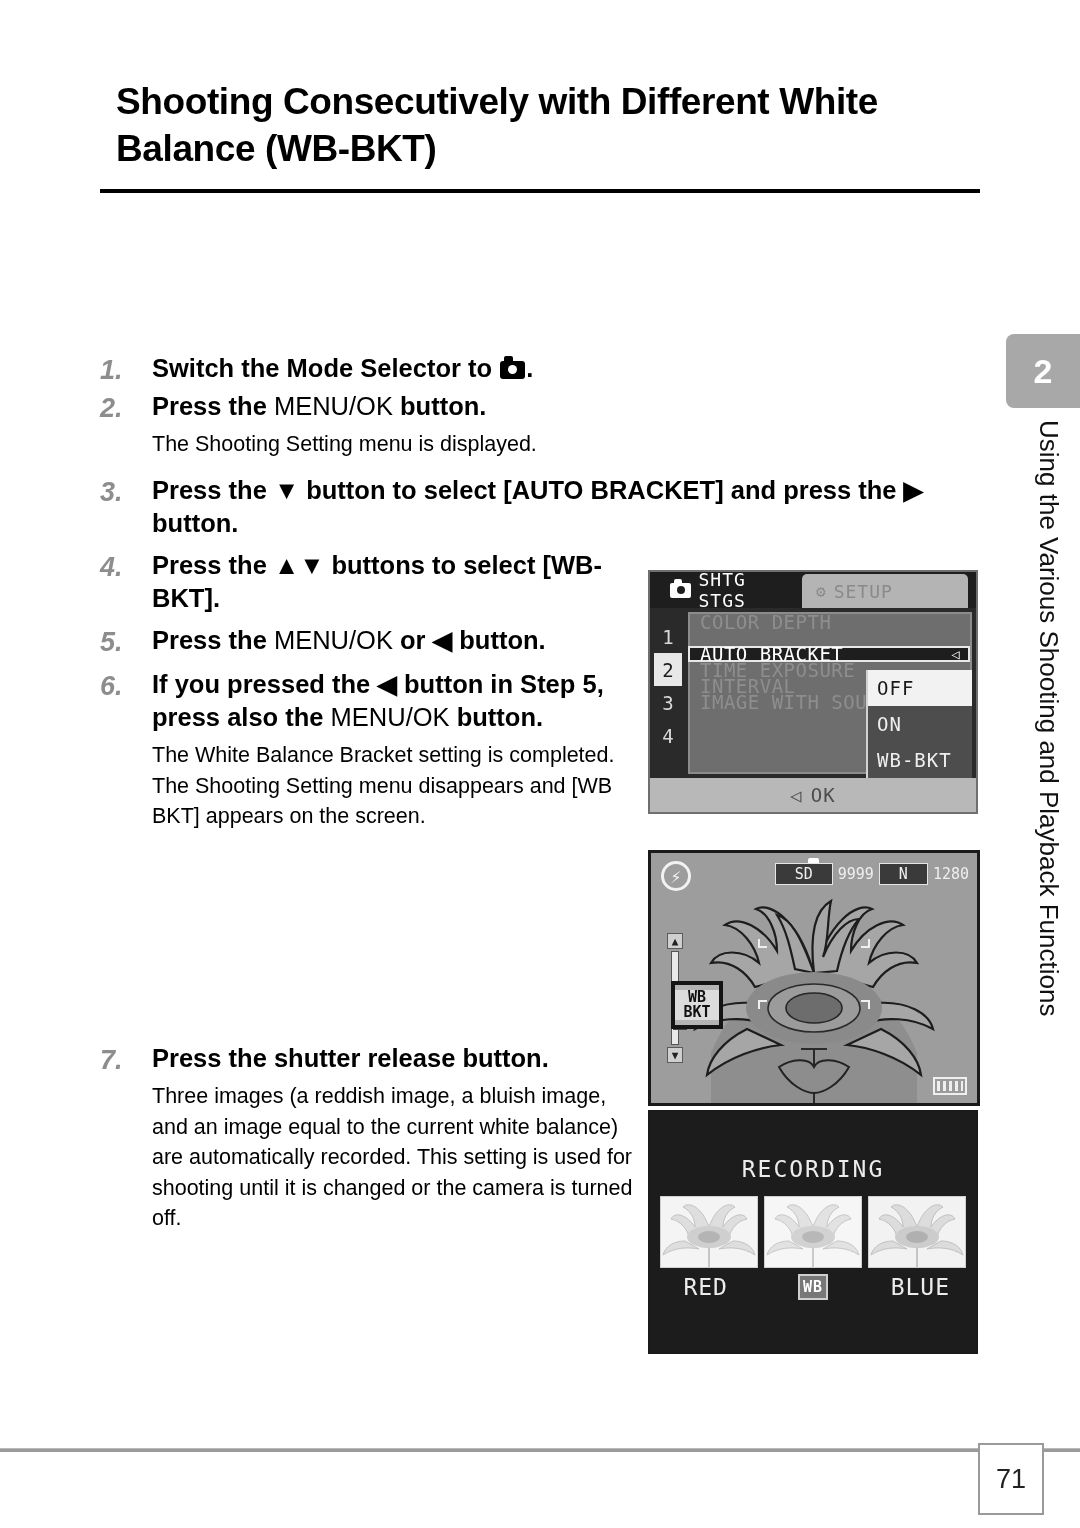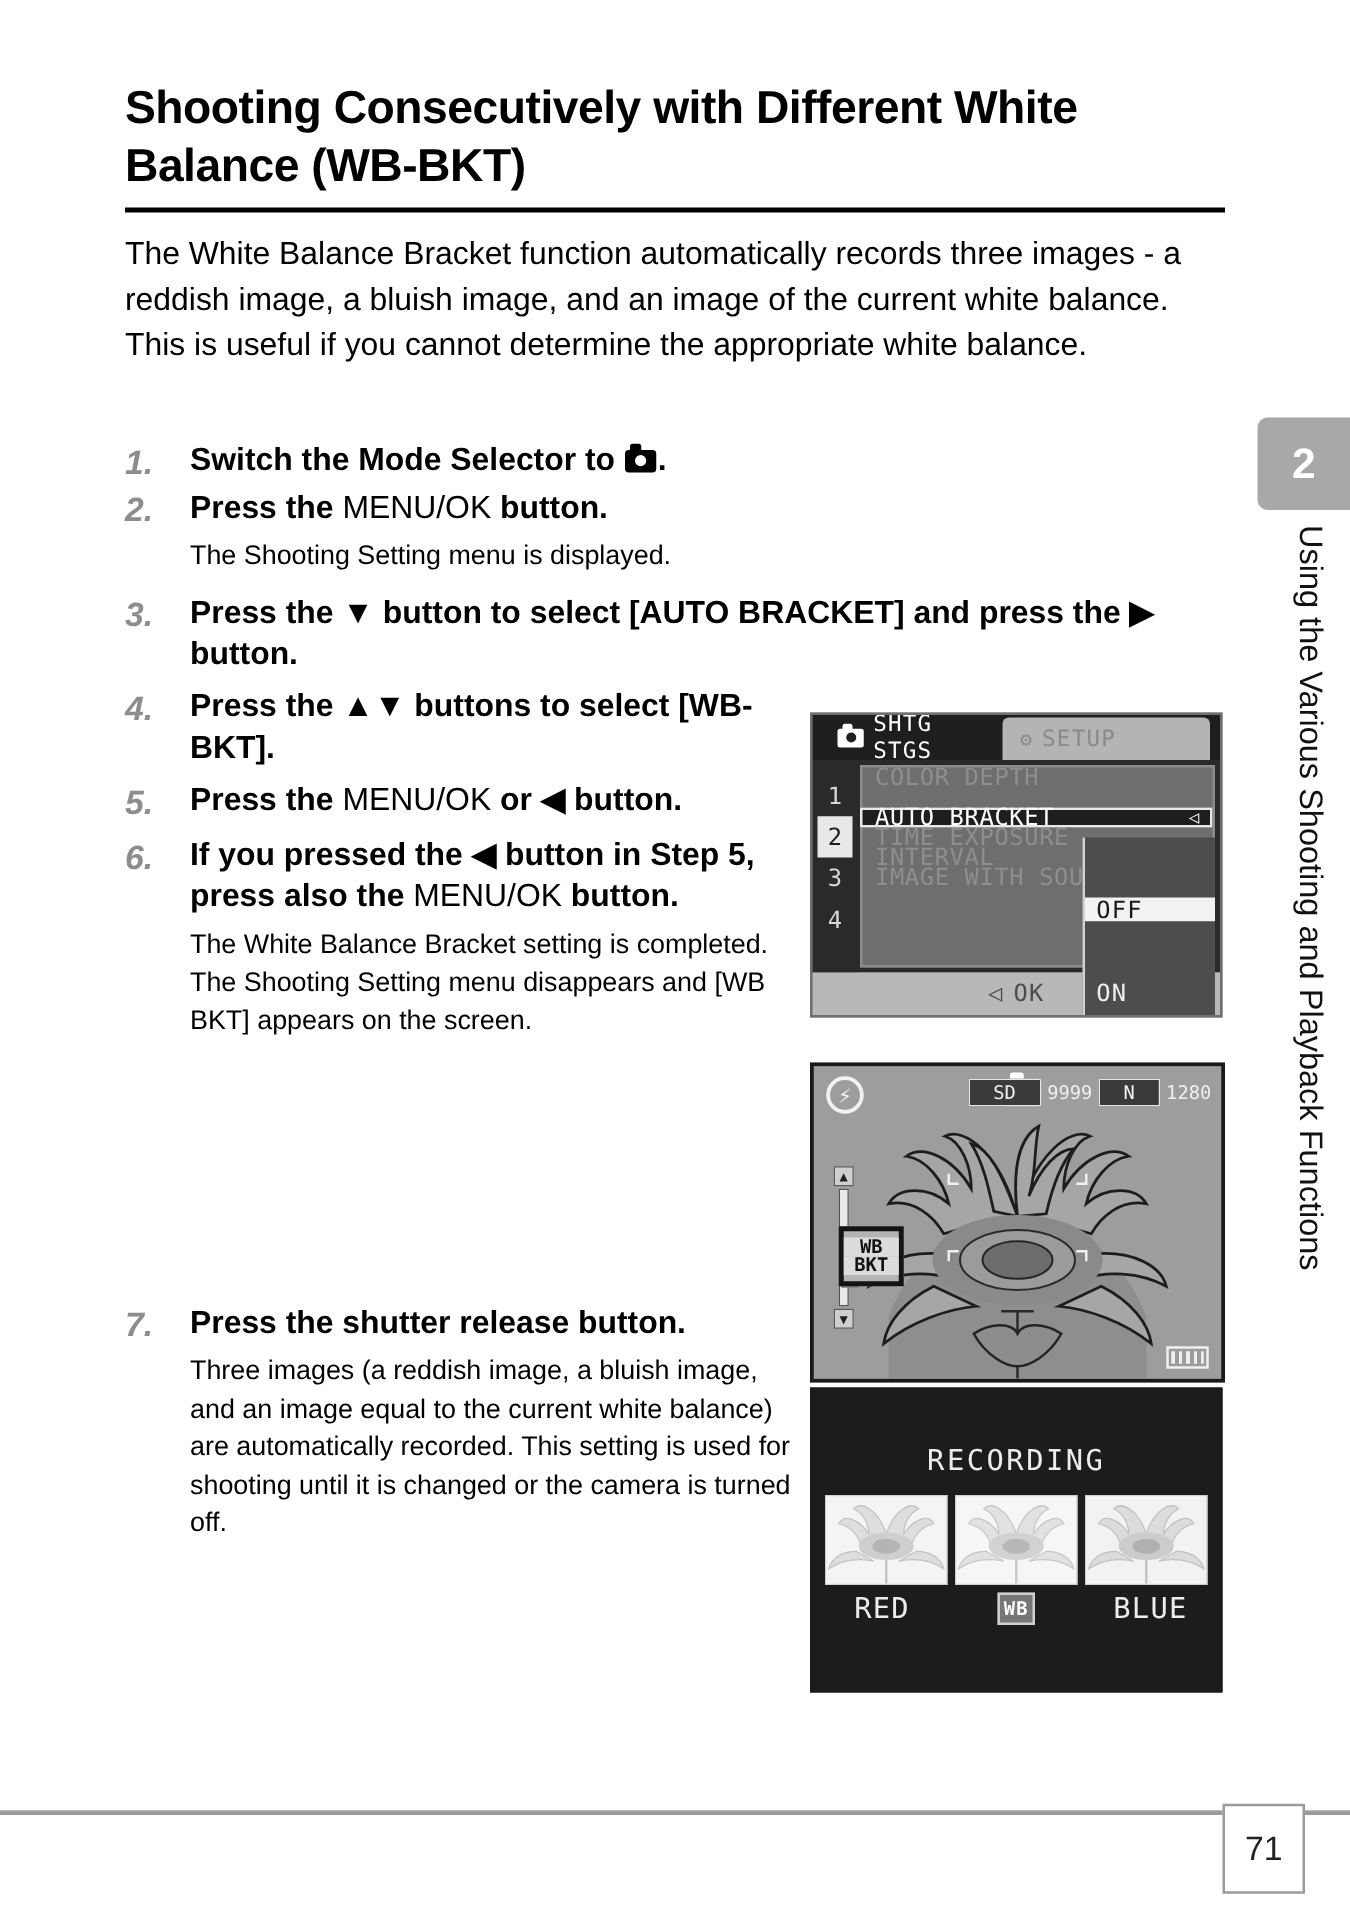--- a/index.html
+++ b/index.html
@@ -38,21 +38,21 @@
   .page-number-box.top-cover {
     top: 1443px; height: 68px;
   }
 
   
   .heading {
     position: absolute;
     left: 100px; top: 62px; width: 880px;
   }
   .heading h1 {
-    margin: 0;
+    margin: 16px;
     font-size: 37px;
     font-weight: bold;
     line-height: 1.28;
     letter-spacing: -0.4px;
     color: #000;
   }
   .heading-rule {
     margin-top: 9px;
     height: 4px;
     background: #000;
@@ -254,28 +254,27 @@
 
   .menu-dropdown {
     position: absolute;
     left: 216px; top: 62px;
     width: 104px;
     background: #4d4d4d;
     border-left: 2px solid #d2d2d2;
     z-index: 3;
   }
   .dd-item {
-    height: 19px;
+    height: 36px;
     display: flex; align-items: center;
     padding-left: 9px;
     font-size: 19px;
     color: #efefef;
     letter-spacing: 1px;
     box-sizing: border-box;
-    margin-top: 48px;
   }
   .dd-item.active {
     background: #f2f2f2;
     color: #1a1a1a;
   }
 
   .menu-okbar {
     position: absolute; left: 0; right: 0; bottom: 0; height: 34px;
     background: #b8b8b8;
     display: flex; align-items: center; justify-content: center;
@@ -440,24 +439,20 @@
 <div class="page">
 
   <div class="heading">
     <h1>
       <span>Shooting Consecutively with Different White</span><br>
       <span>Balance (WB-BKT)</span>
     </h1>
     <div class="heading-rule"></div>
   </div>
 
-  <div class="intro">
-    <p>The White Balance Bracket function automatically records three images - a reddish image, a bluish image, and an image of the current white balance.</p>
-    <p>This is useful if you cannot determine the appropriate white balance.</p>
-  </div>
 
   <div class="steps">
 
     <div class="step">
       <div class="step-num">1.</div>
       <div class="step-body">
         <div class="step-title"><span>Switch the Mode Selector to </span><span class="cam-glyph"></span><span>.</span></div>
       </div>
     </div>
 

